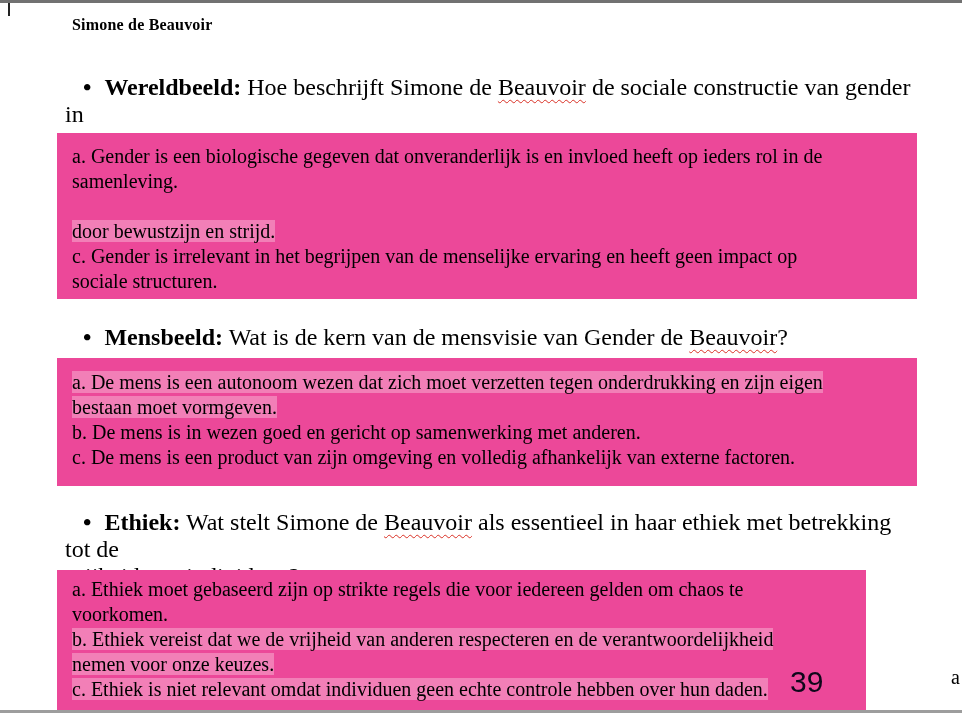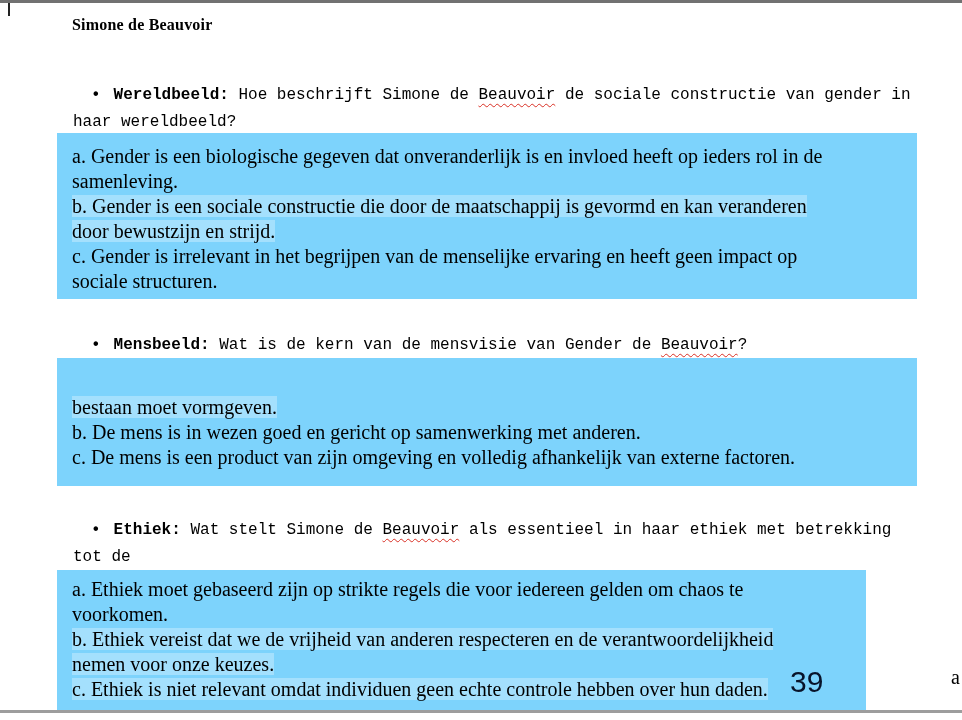--- a/index.html
+++ b/index.html
@@ -14,38 +14,38 @@
   .rule-top    { position:absolute; top:0; left:0; width:962px; height:3px; background:#717171; }
   .rule-bottom { position:absolute; top:710px; left:0; width:962px; height:3px; background:#9d9d9d; }
   .tick-left   { position:absolute; top:3px; left:8px; width:2px; height:13px; background:#222; }
 
   .title {
     position:absolute; left:72px; top:16px; margin:0;
     font-size:16px; font-weight:bold; letter-spacing:0.2px;
   }
 
   .question {
-    position:absolute; left:57px; width:852px; margin:16px;
-    font-size:16px; line-height:27px; text-indent:18px;font-family:Liberation Mono, monospace;
+    position:absolute; left:57px; width:852px; margin:8px;
+    font-size:24px; line-height:27px; text-indent:18px;
   }
   .q1 { top:66px; }
   .q2 { top:316px; }
   .q3 { top:501px; }
   .bullet { font-weight:bold; margin-right:13px; }
   .qlabel { font-weight:bold; }
   .sp {
     text-decoration-line:underline;
     text-decoration-style:wavy;
     text-decoration-color:#d93025;
     text-decoration-thickness:1px;
     text-underline-offset:4px;
   }
 
   .hl {
-    position:absolute; left:57px; background:#7dd3fc; box-sizing:border-box;
+    position:absolute; left:57px; background:#ec4899; box-sizing:border-box;
   }
   .hl p { margin:0; font-size:20px; line-height:25px; }
   .hl1 { top:133px; width:860px; height:166px; padding:11px 8px 0 15px; }
   .hl2 { top:358px; width:860px; height:128px; padding:12px 8px 0 15px; }
   .hl3 { top:570px; width:809px; height:141px; padding:7px 16px 0 15px; }
   .ghost { background:rgba(255,255,255,0.30); }
 
   .page-number {
     position:absolute; left:790px; top:667px;
     font-family:"Liberation Sans","DejaVu Sans",sans-serif;
@@ -59,28 +59,28 @@
 
 <div class="rule-top"></div>
 <div class="tick-left"></div>
 
 <h1 class="title">Simone de Beauvoir</h1>
 
 <p class="question q1"><span class="bullet">•</span><span class="qlabel">Wereldbeeld:</span><span> Hoe beschrijft Simone de </span><span class="sp">Beauvoir</span><span> de sociale constructie van gender in</span><br><span>haar wereldbeeld?</span></p>
 
 <div class="hl hl1">
   <p class="opt"><span>a. Gender is een biologische gegeven dat onveranderlijk is en invloed heeft op ieders rol in de</span><br><span>samenleving.</span></p>
-  <p class="opt"><span class="ghost">b. Gender is een sociale constructie die door de maatschappij is gevormd en kan veranderen</span><br><span class="ghost">door bewustzijn en strijd.</span></p>
+  <p class="opt"><br><span class="ghost">door bewustzijn en strijd.</span></p>
   <p class="opt"><span>c. Gender is irrelevant in het begrijpen van de menselijke ervaring en heeft geen impact op</span><br><span>sociale structuren.</span></p>
 </div>
 
 <p class="question q2"><span class="bullet">•</span><span class="qlabel">Mensbeeld:</span><span> Wat is de kern van de mensvisie van Gender de </span><span class="sp">Beauvoir</span><span>?</span></p>
 
 <div class="hl hl2">
-  <p class="opt"><br><span class="ghost">bestaan moet vormgeven.</span></p>
+  <p class="opt"><span class="ghost">a. De mens is een autonoom wezen dat zich moet verzetten tegen onderdrukking en zijn eigen</span><br><span class="ghost">bestaan moet vormgeven.</span></p>
   <p class="opt"><span>b. De mens is in wezen goed en gericht op samenwerking met anderen.</span></p>
   <p class="opt"><span>c. De mens is een product van zijn omgeving en volledig afhankelijk van externe factoren.</span></p>
 </div>
 
 <p class="question q3"><span class="bullet">•</span><span class="qlabel">Ethiek:</span><span> Wat stelt Simone de </span><span class="sp">Beauvoir</span><span> als essentieel in haar ethiek met betrekking tot de</span><br><span>vrijheid van individuen?</span></p>
 
 <div class="hl hl3">
   <p class="opt"><span>a. Ethiek moet gebaseerd zijn op strikte regels die voor iedereen gelden om chaos te</span><br><span>voorkomen.</span></p>
   <p class="opt"><span class="ghost">b. Ethiek vereist dat we de vrijheid van anderen respecteren en de verantwoordelijkheid</span><br><span class="ghost">nemen voor onze keuzes.</span></p>
   <p class="opt"><span class="ghost">c. Ethiek is niet relevant omdat individuen geen echte controle hebben over hun daden.</span></p>

